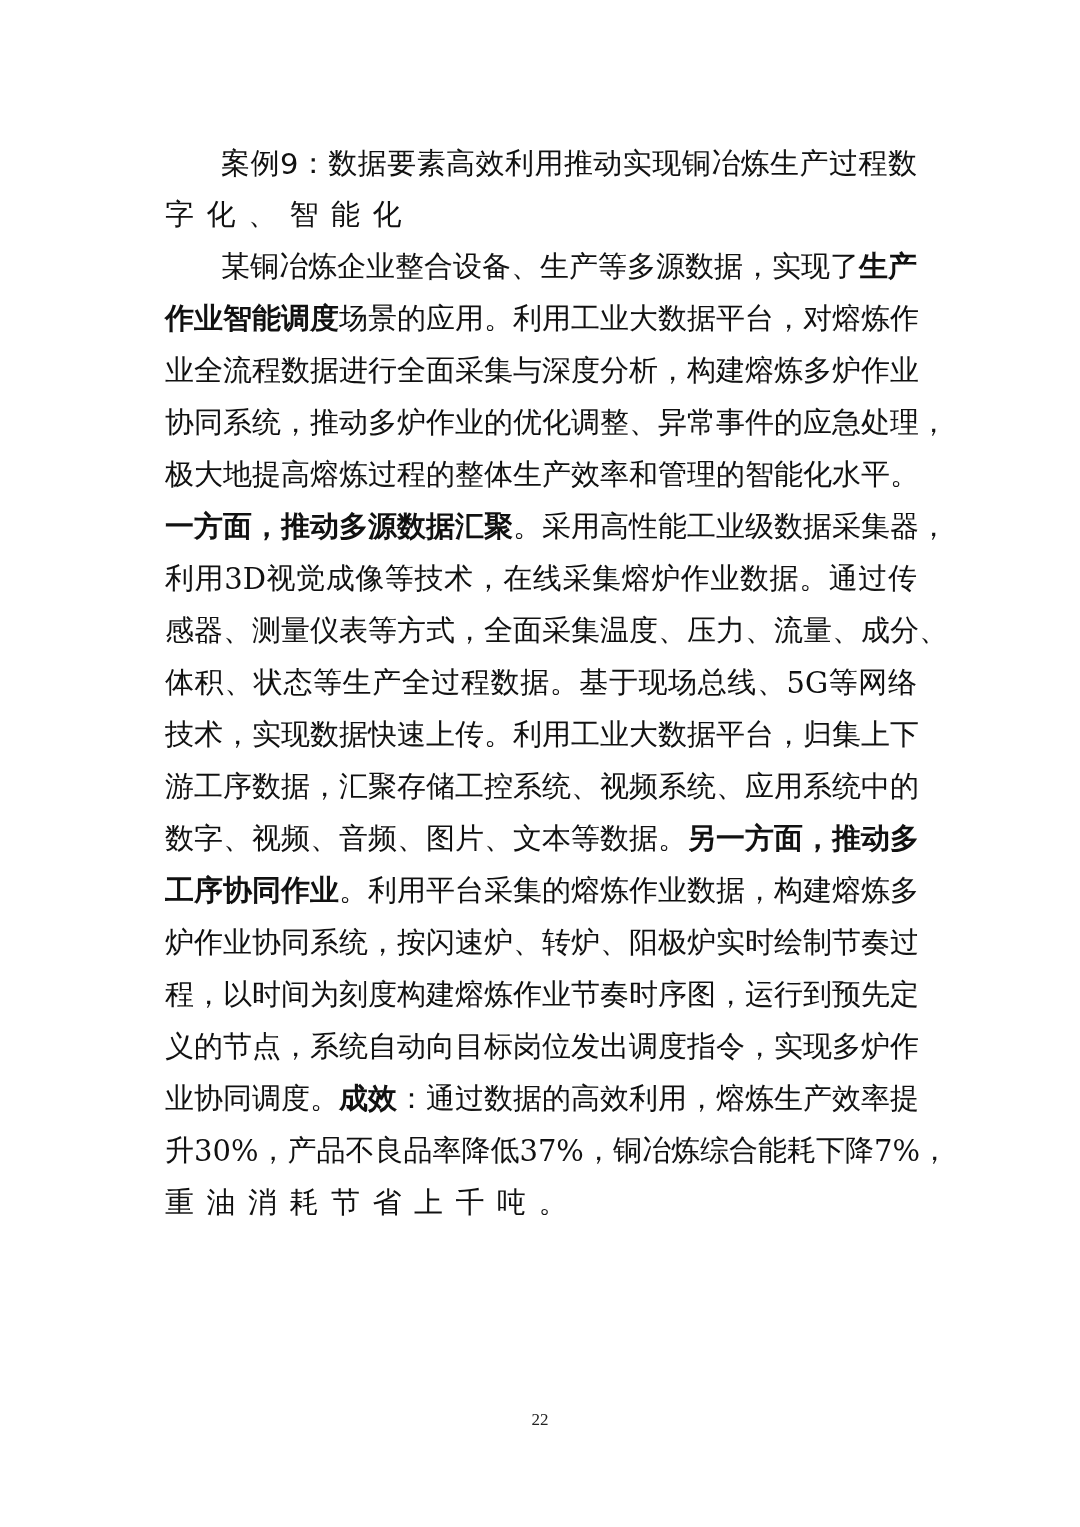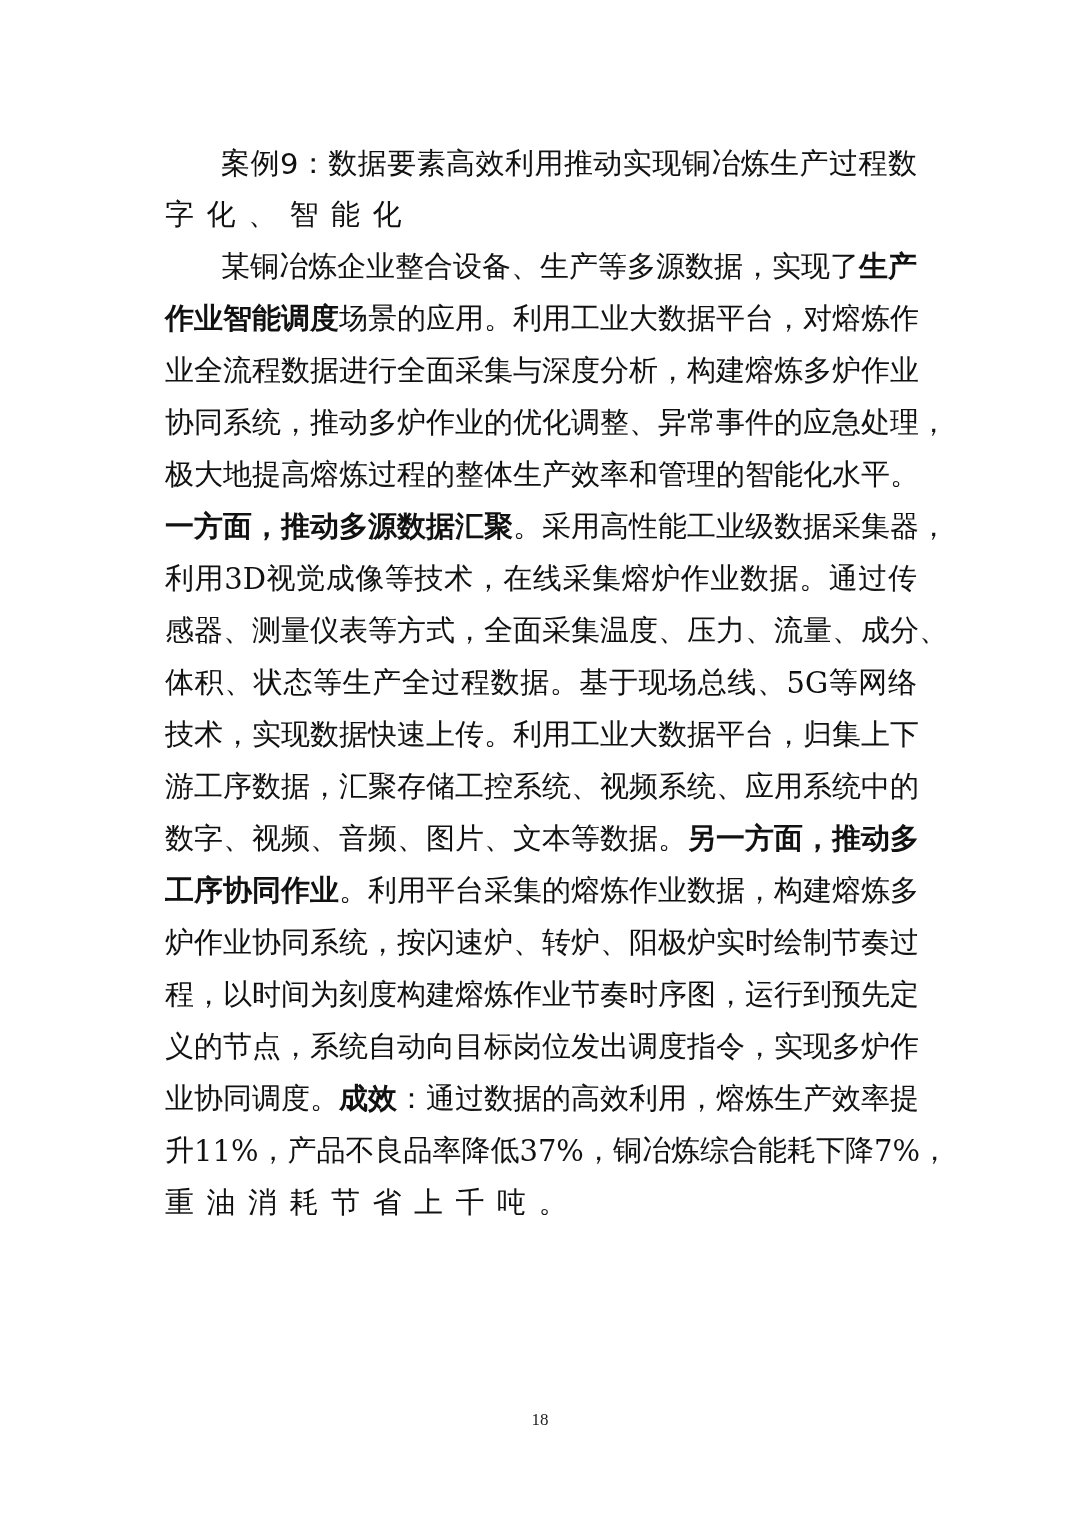--- a/index.html
+++ b/index.html
@@ -539,21 +539,21 @@
         <span>熔</span>
         <span>炼</span>
         <span>生</span>
         <span>产</span>
         <span>效</span>
         <span>率</span>
         <span>提</span>
       </div>
       <div class="line" style="top: 1124px;">
         <span>升</span>
-        <span>11%</span>
+        <span>30%</span>
         <span>，</span>
         <span>产</span>
         <span>品</span>
         <span>不</span>
         <span>良</span>
         <span>品</span>
         <span>率</span>
         <span>降</span>
         <span>低</span>
         <span>37%</span>
@@ -576,14 +576,14 @@
         <span>消</span>
         <span>耗</span>
         <span>节</span>
         <span>省</span>
         <span>上</span>
         <span>千</span>
         <span>吨</span>
         <span>。</span>
       </div>
     </div>
-  <div class="pagenum">18</div>
+  <div class="pagenum">22</div>
 </div>
 
 </body></html>

